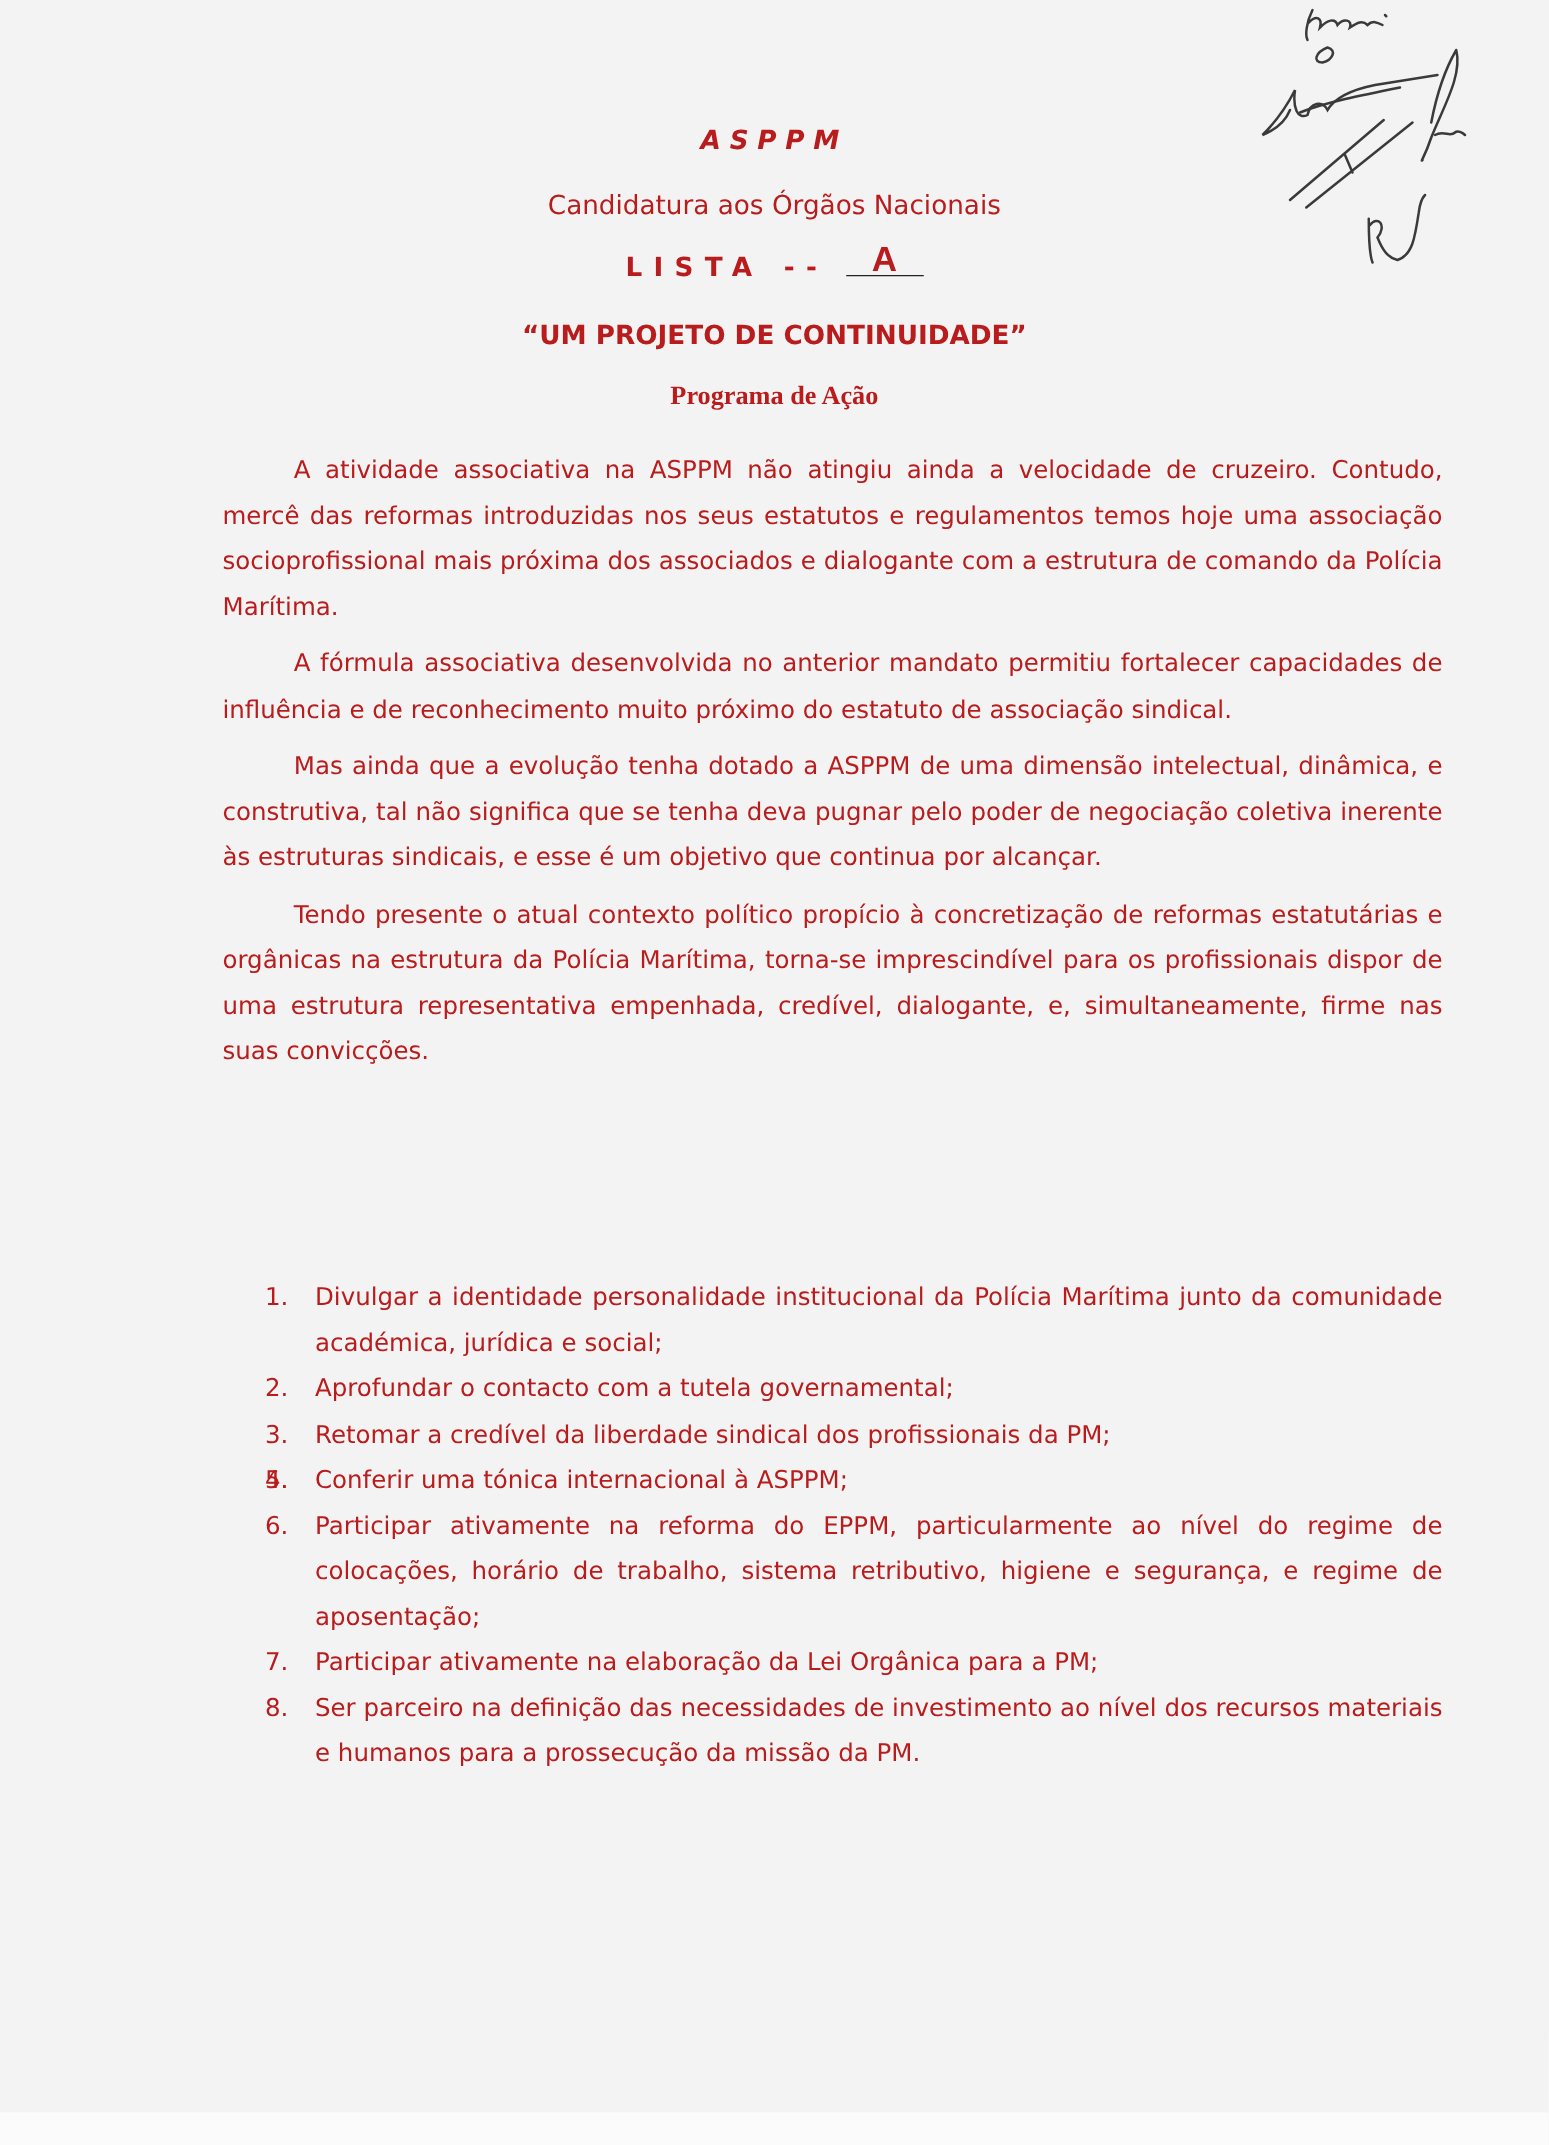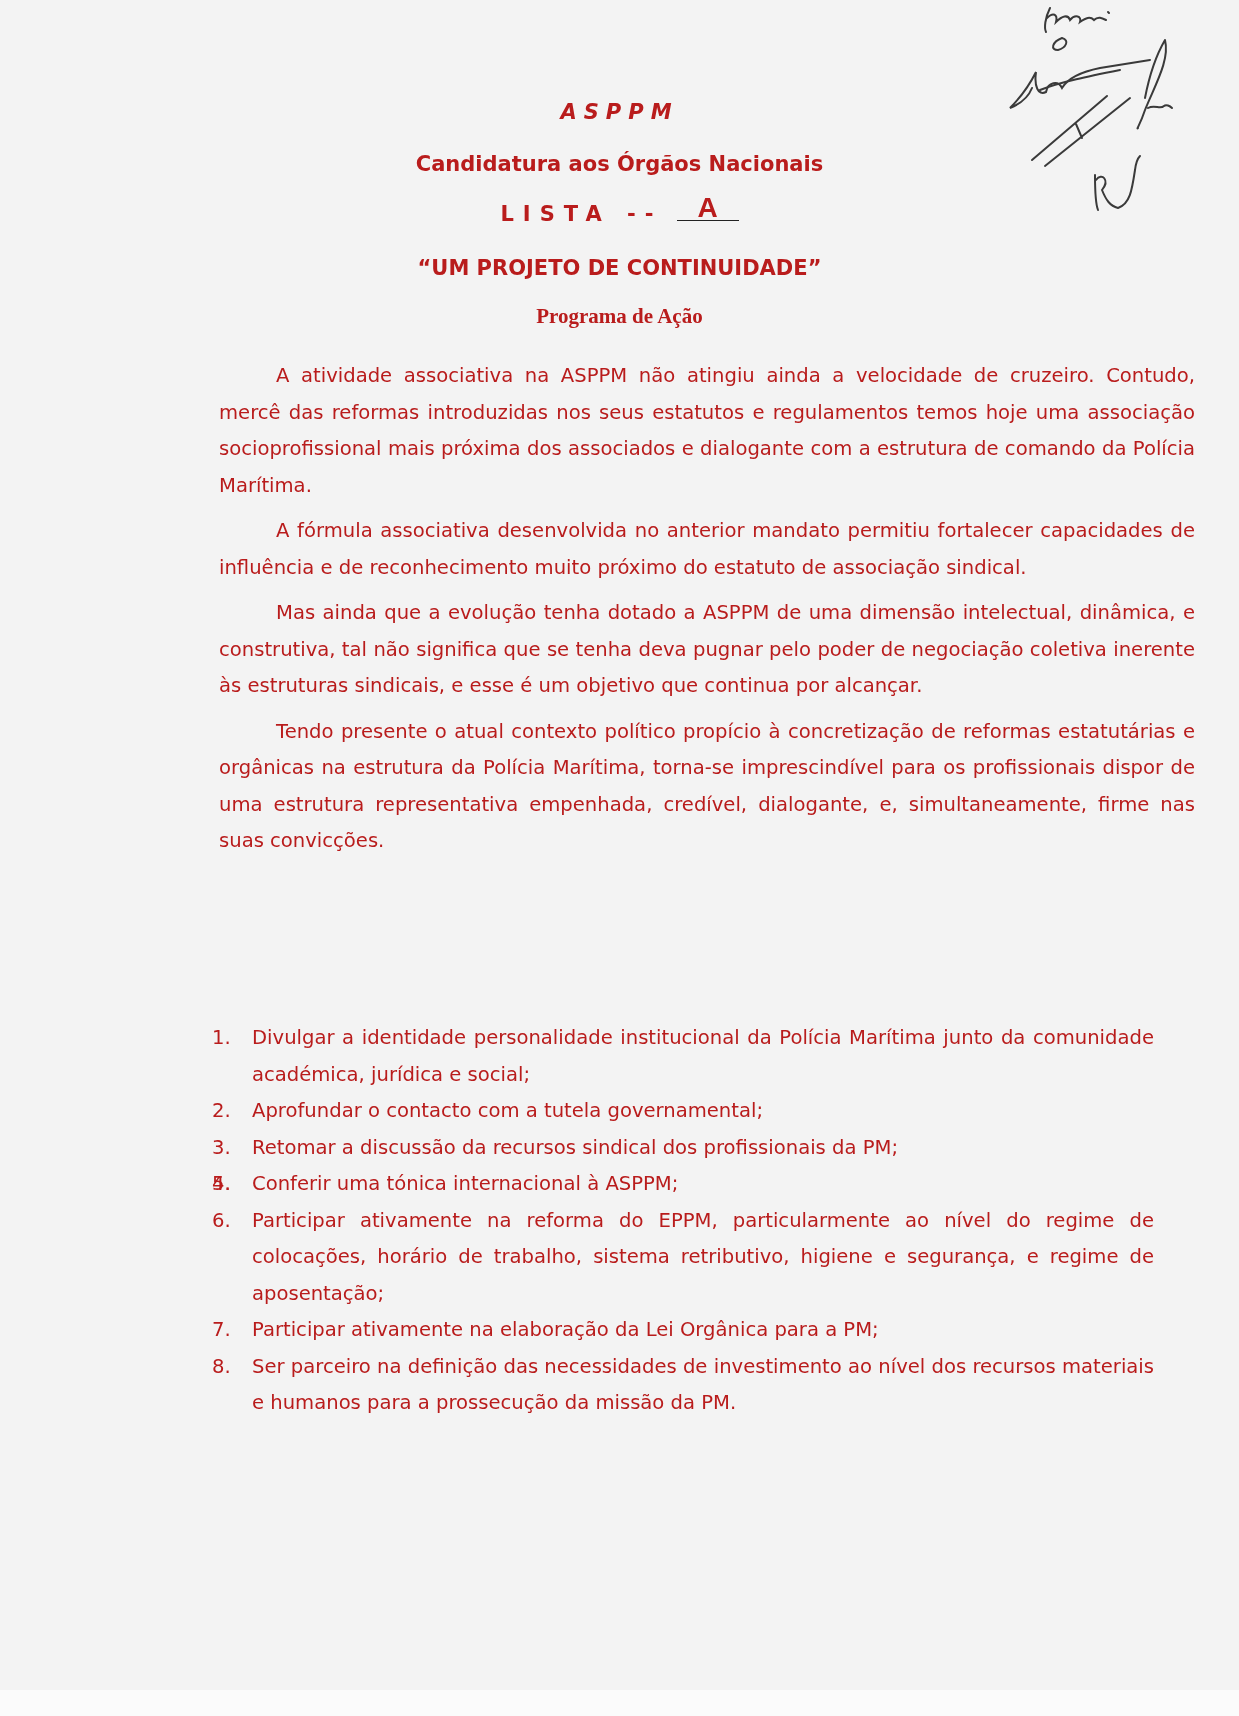--- a/index.html
+++ b/index.html
@@ -9,21 +9,21 @@
     }
     .page {
       position: absolute; left: 0; top: 0; width: 1239px; height: 1690px;
       background: #f3f3f3;
       color: #b91c1c;
       font-family: "DejaVu Sans", sans-serif;
       padding-left: 12px;
     }
     .center { position: absolute; left: 0; width: 1239px; text-align: center; }
     .org { top: 100px; font-size: 21px; font-weight: bold; letter-spacing: 7px; font-style: italic; }
-    .cand { top: 152px; font-size: 21px; font-weight: bold; }
+    .cand { top: 152px; font-size: 21px; font-weight: normal; }
     .lista { top: 200px; font-size: 21px; font-weight: bold; }
     .lista .spaced { letter-spacing: 9px; }
     .lista .letter {
       display: inline-block; width: 62px; border-bottom: 1.5px solid #222;
       font-family: "Liberation Sans", sans-serif; font-size: 28px; line-height: 24px;
       margin-left: 14px; position: relative; top: -4px;
     }
     .slogan { top: 256px; font-size: 21px; font-weight: bold; text-align: center; }
     .prog { top: 304px; font-size: 21px; font-weight: bold; font-family: Liberation Serif, serif; }
 
@@ -57,31 +57,31 @@
   </div>
 
   <div class="center org">ASPPM</div>
   <div class="center cand">Candidatura aos Órgãos Nacionais</div>
   <div class="center lista">
     <span class="spaced">LISTA --</span><span class="letter">A</span>
   </div>
   <div class="center slogan">“UM PROJETO DE CONTINUIDADE”</div>
   <div class="center prog">Programa de Ação</div>
 
-  <div class="body-text" style="top:358px;margin-left:41px;">
+  <div class="body-text" style="top:358px;">
     <p class="para">A atividade associativa na ASPPM não atingiu ainda a velocidade de cruzeiro. Contudo, mercê das reformas introduzidas nos seus estatutos e regulamentos temos hoje uma associação socioprofissional mais próxima dos associados e dialogante com a estrutura de comando da Polícia Marítima.</p>
     <p class="para">A fórmula associativa desenvolvida no anterior mandato permitiu fortalecer capacidades de influência e de reconhecimento muito próximo do estatuto de associação sindical.</p>
     <p class="para">Mas ainda que a evolução tenha dotado a ASPPM de uma dimensão intelectual, dinâmica, e construtiva, tal não significa que se tenha deva pugnar pelo poder de negociação coletiva inerente às estruturas sindicais, e esse é um objetivo que continua por alcançar.</p>
     <p class="para">Tendo presente o atual contexto político propício à concretização de reformas estatutárias e orgânicas na estrutura da Polícia Marítima, torna-se imprescindível para os profissionais dispor de uma estrutura representativa empenhada, credível, dialogante, e, simultaneamente, firme nas suas convicções.</p>
   </div>
 
   <div class="list" style="top:1020px;">
     <p class="list-item"><span class="num">1.</span><span>Divulgar a identidade personalidade institucional da Polícia Marítima junto da comunidade académica, jurídica e social;</span></p>
     <p class="list-item"><span class="num">2.</span><span>Aprofundar o contacto com a tutela governamental;</span></p>
-    <p class="list-item"><span class="num">3.</span><span>Retomar a discussão da recursos sindical dos profissionais da PM;</span></p>
+    <p class="list-item"><span class="num">3.</span><span>Retomar a credível da liberdade sindical dos profissionais da PM;</span></p>
     <p class="list-item"><span class="num">4.</span></p>
     <p class="list-item"><span class="num">5.</span><span>Conferir uma tónica internacional à ASPPM;</span></p>
     <p class="list-item"><span class="num">6.</span><span>Participar ativamente na reforma do EPPM, particularmente ao nível do regime de colocações, horário de trabalho, sistema retributivo, higiene e segurança, e regime de aposentação;</span></p>
     <p class="list-item"><span class="num">7.</span><span>Participar ativamente na elaboração da Lei Orgânica para a PM;</span></p>
     <p class="list-item"><span class="num">8.</span><span>Ser parceiro na definição das necessidades de investimento ao nível dos recursos materiais e humanos para a prossecução da missão da PM.</span></p>
   </div>
 
 </div>
 
 </body></html>

